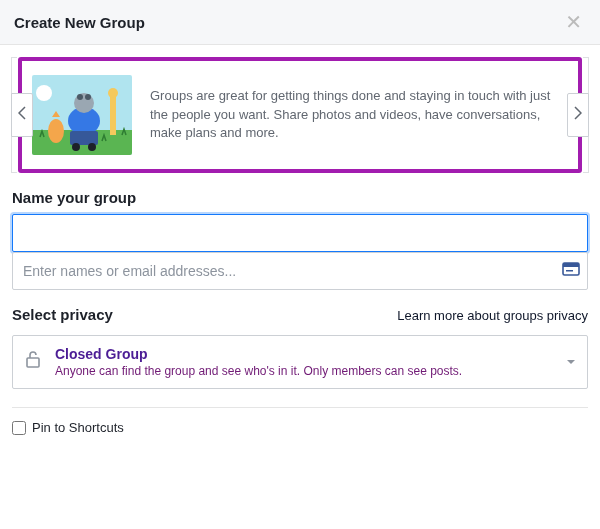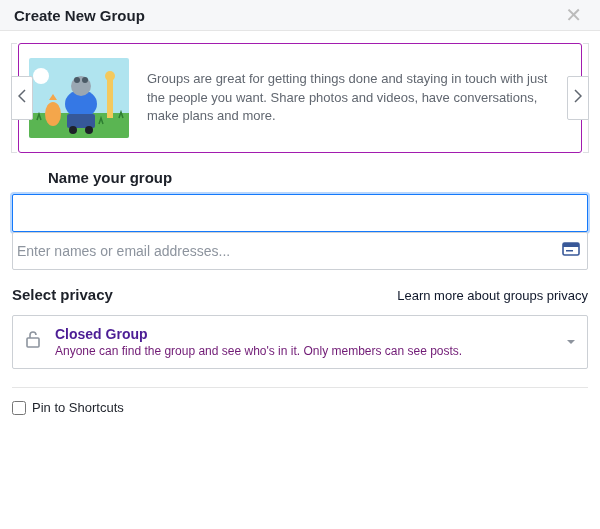--- a/index.html
+++ b/index.html
@@ -14,21 +14,21 @@
   .dialog {
     width: 100%;
     height: 100%;
     display: flex;
     flex-direction: column;
   }
   .header {
     display: flex;
     align-items: center;
     justify-content: space-between;
-    padding: 3px 14px;
+    padding: 10px 14px;
     border-bottom: 1px solid #e5e5e5;
     background: #f6f7f9;
   }
   .header h1 {
     font-size: 15px;
     font-weight: bold;
     color: #1d2129;
   }
   .close-btn {
     font-size: 20px;
@@ -40,21 +40,21 @@
   .body {
     padding: 12px;
     flex: 1;
     overflow-y: auto;
   }
   .banner-wrap {
     position: relative;
     margin-bottom: 14px;
   }
   .banner {
-    border: 1px solid #a21caf;
+    border: 4px solid #a21caf;
     border-radius: 3px;
     display: flex;
     align-items: center;
     padding: 14px 18px 14px 10px;
     gap: 18px;
     background: #fff;
     margin: 0 6px;
   }
   .nav-arrow {
     position: absolute;
@@ -95,42 +95,41 @@
     font-size: 13px;
     line-height: 1.45;
     color: #616770;
   }
   .label {
     font-size: 15px;
     font-weight: bold;
     color: #1d2129;
     margin-bottom: 8px;
     margin-top: 16px;
-    margin-left: 36px;
   }
   .label:first-of-type { margin-top: 0; }
   .name-input {
     width: 100%;
     height: 38px;
     border: 1px solid #1479fb;
     box-shadow: 0 0 0 2px rgba(20,121,251,0.3);
     border-radius: 2px;
     padding: 0 10px;
     font-size: 14px;
     outline: none;
   }
   .people-input-wrap {
     position: relative;
   }
   .people-input {
     width: 100%;
     height: 38px;
     border: 1px solid #ccd0d5;
     border-radius: 2px;
-    padding: 0 40px 0 4px;
+    padding: 0 40px 0 10px;
     font-size: 14px;
     outline: none;
     color: #1d2129;
     background:#fff;
   }
   .people-input::placeholder { color: #8d949e; }
   .contact-icon {
     position: absolute;
     right: 8px;
     top: 50%;

